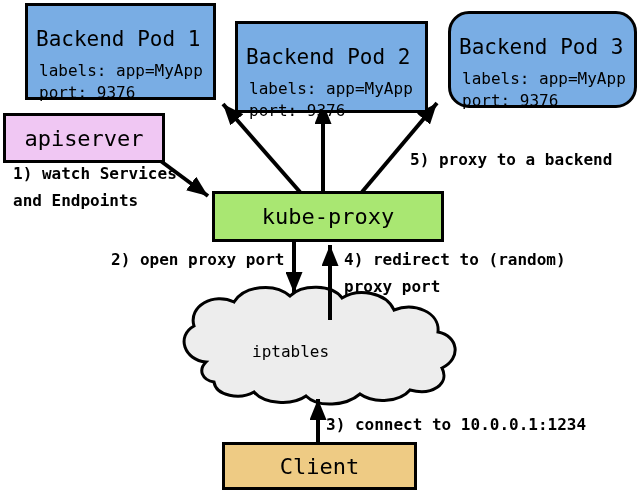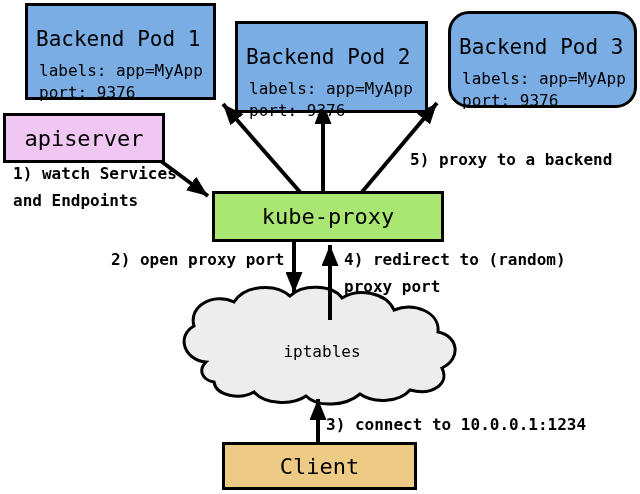--- a/index.html
+++ b/index.html
@@ -26,21 +26,21 @@
   .step{
     position:absolute;font-weight:bold;font-size:16px;line-height:27px;white-space:nowrap;
   }
   .step span{display:block;}
   .step1{left:13px;top:160px;}
   .step2{left:64px;top:246px;margin-left:47px;}
   .step3{left:326px;top:411px;}
   .step4{left:344px;top:246px;}
   .step5{left:410px;top:146px;}
   .iptables-label{
-    position:absolute;left:252px;top:341px;width:140px;text-align:center;
+    position:absolute;left:252px;top:341px;width:140px;text-align:left;
     font-size:16px;line-height:22px;
   }
 </style>
 </head>
 <body>
 
 <div class="canvas">
 
   <svg class="layer" viewBox="0 0 640 494" xmlns="http://www.w3.org/2000/svg">
     <defs>

